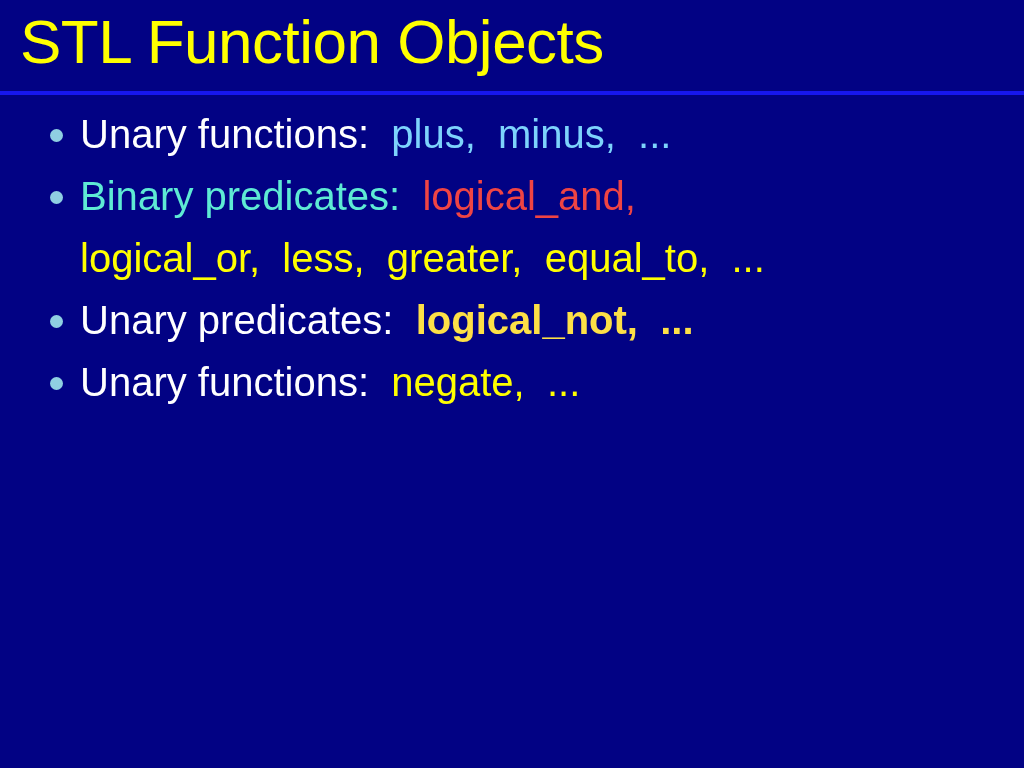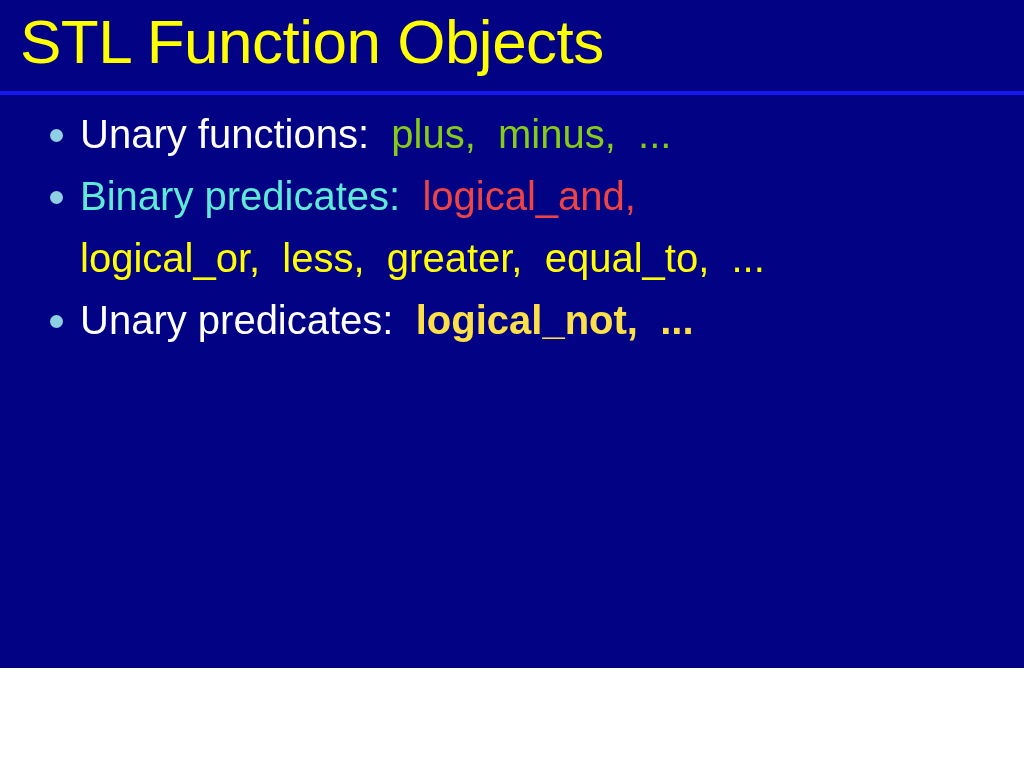--- a/index.html
+++ b/index.html
@@ -9,21 +9,21 @@
   }
   body {
     width: 1024px;
     height: 768px;
     overflow: hidden;
     font-family: "Liberation Sans", sans-serif;
   }
   #slide {
     position: relative;
     width: 1024px;
-    height: 668px;
+    height: 768px;
     background: #020284;
     box-sizing: border-box;
   }
   
   #title-block {
     position: absolute;
     left: 0;
     top: 0;
     width: 1024px;
     height: 92px;
@@ -96,30 +96,34 @@
 
   <div id="title-block">
     <h1 id="slide-title" style="color: rgb(255, 255, 0);">STL Function Objects</h1>
     <div id="title-rule" style="background: rgb(23, 23, 238);"></div>
   </div>
 
   <ul id="bullet-list">
 
     <li class="bullet-item">
       <span class="bullet-dot" style="background: rgb(143, 207, 226);"></span>
-      <span class="label-text" style="color: rgb(255, 255, 255);">Unary functions: </span><span class="code-text" style="color: #84cc16;"> plus,  minus,  ...</span>
+      <span class="label-text" style="color: rgb(255, 255, 255);">Unary functions: </span><span class="code-text" style="color: #7dd3fc;"> plus,  minus,  ...</span>
     </li>
 
     <li class="bullet-item">
       <span class="bullet-dot" style="background: rgb(143, 207, 226);"></span>
       <span class="label-text" style="color: #5eead4;">Binary predicates: </span><span class="code-text" style="color: #ef4444;"> logical_and,</span>
       <span class="wrap-line" style="color: rgb(255, 255, 0);">logical_or,  less,  greater,  equal_to,  ...</span>
     </li>
 
     <li class="bullet-item">
       <span class="bullet-dot" style="background: rgb(143, 207, 226);"></span>
       <span class="label-text" style="color: rgb(255, 255, 255); text-align: right;">Unary predicates: </span><span class="code-text" style="color: #fde047; font-weight: bold;"> logical_not,  ...</span>
     </li>
 
+    <li class="bullet-item">
+      <span class="bullet-dot" style="background: rgb(143, 207, 226);"></span>
+      <span class="label-text" style="color: rgb(255, 255, 255);">Unary functions: </span><span class="code-text" style="color: rgb(255, 255, 0);"> negate,  ...</span>
+    </li>
 
   </ul>
 
 </div>
 
 </body></html>

